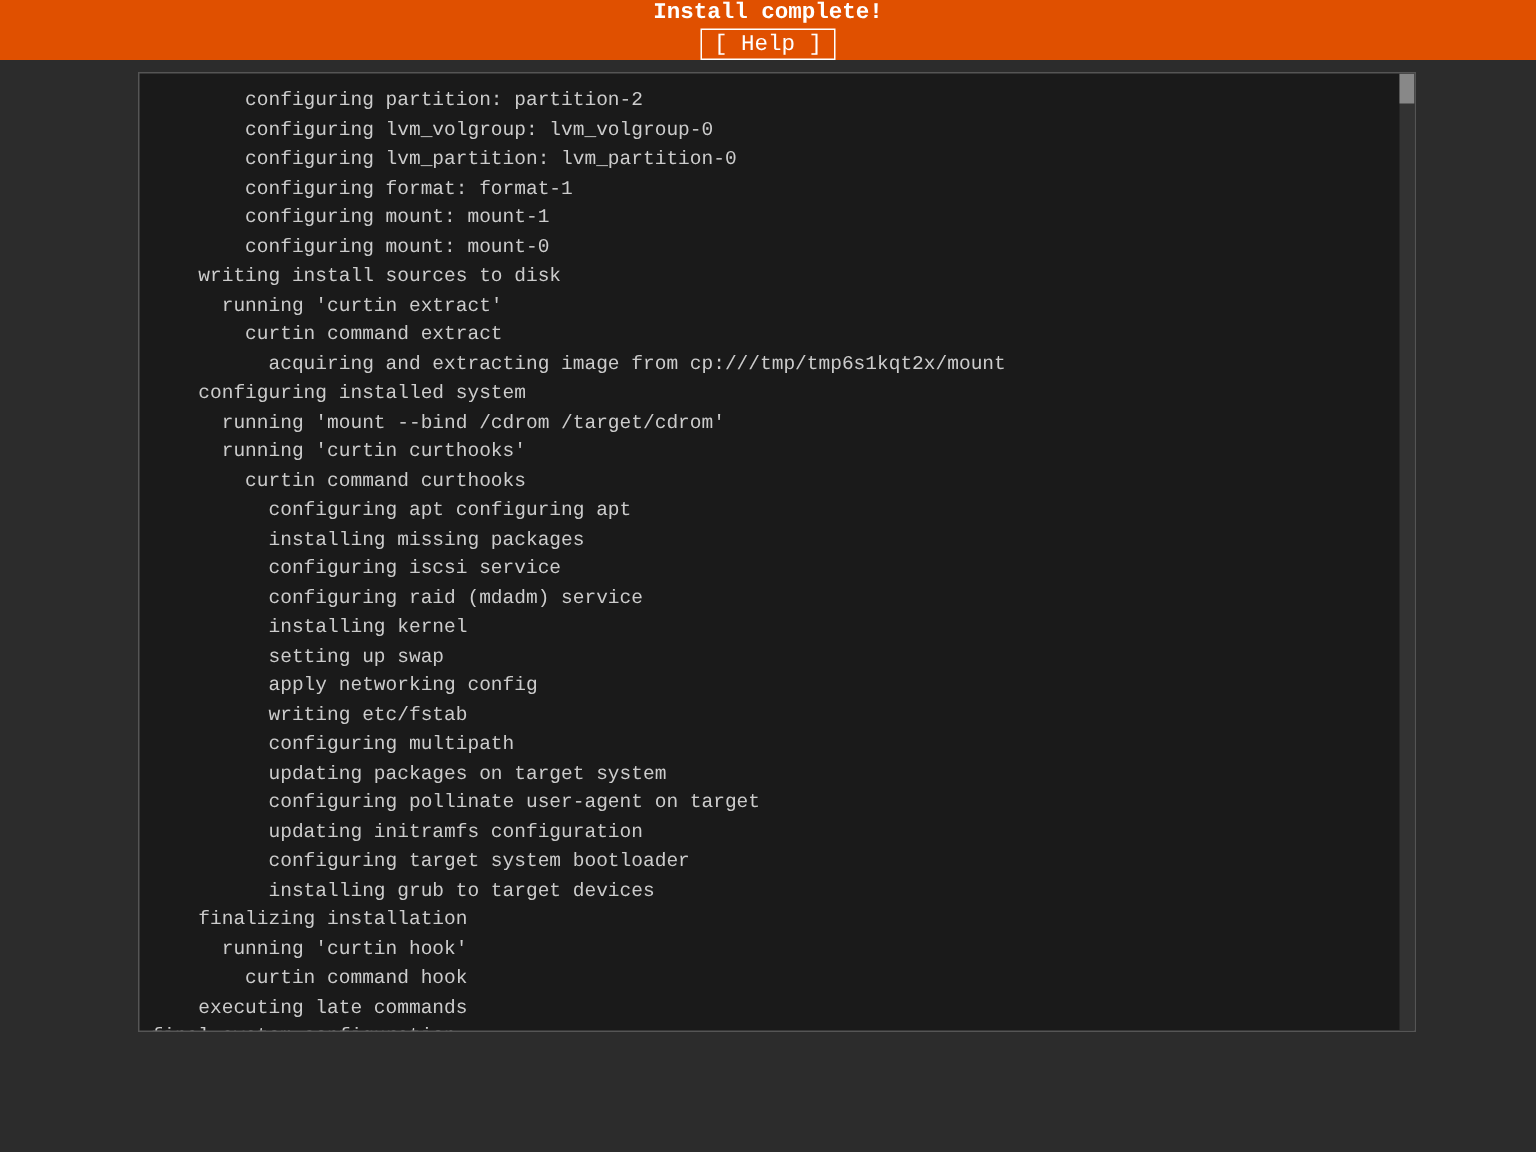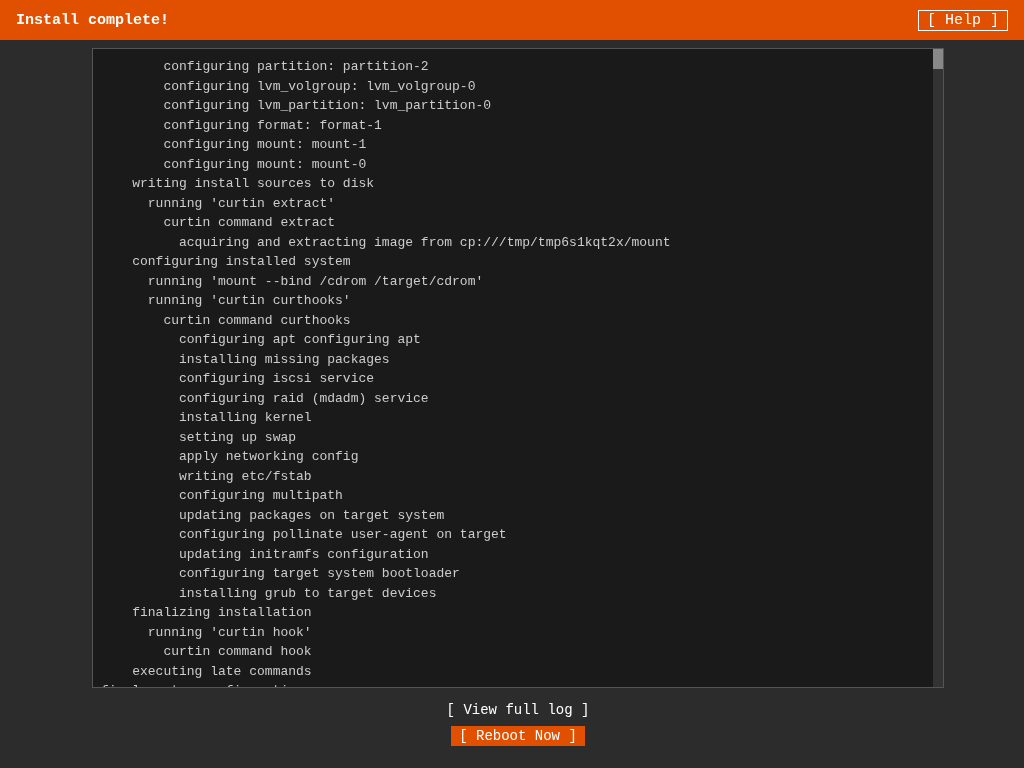--- a/index.html
+++ b/index.html
@@ -17,20 +17,21 @@
     }
 
     #top-bar {
       width: 100%;
       height: 40px;
       background-color: #e05000;
       display: flex;
       align-items: center;
       justify-content: space-between;
       padding: 0 16px;
+      flex-direction: column;
     }
 
     #top-bar-title {
       color: #ffffff;
       font-size: 15px;
       font-family: 'Courier New', Courier, monospace;
       font-weight: bold;
     }
 
     #top-bar-help {
@@ -162,17 +163,13 @@
   calculating extra packages to install
   installing openssh-server
     curtin command system-install
   restoring apt configuration
 subiquity/Late/run</div>
     <div id="scrollbar">
       <div id="scrollbar-thumb"></div>
     </div>
   </div>
 
-  <div id="button-area">
-    <button class="action-button">[ View full log ]</button>
-    <button class="action-button focused">[ Reboot Now  ]</button>
-  </div>
 </div>
 
 </body></html>

